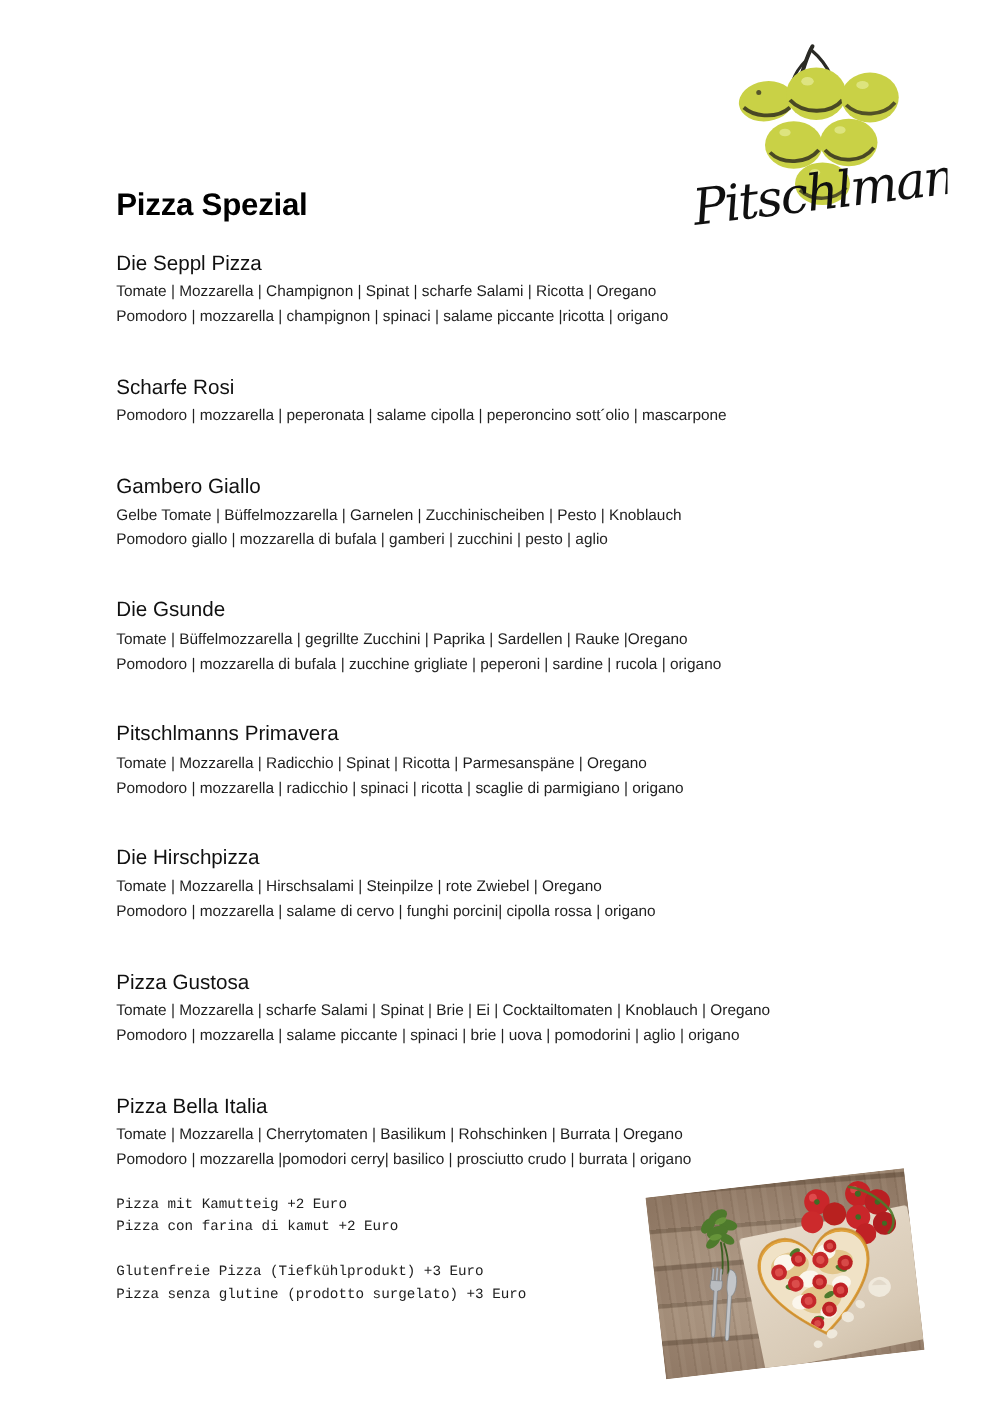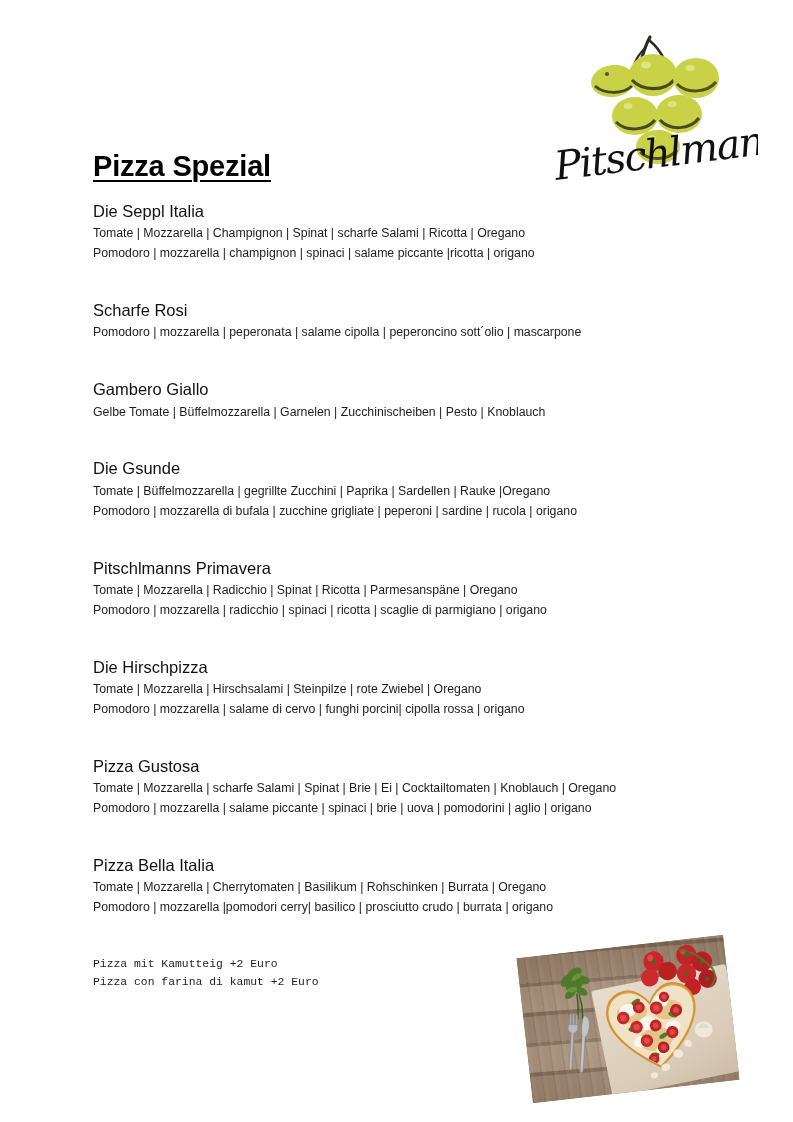--- a/index.html
+++ b/index.html
@@ -32,25 +32,24 @@
     width: 210px;
     height: 160px;
   }
   .logo svg { display: block; }
 
   
   .page-title {
     position: absolute;
     left: 93px;
     top: 150px;
-    font-size: 29px;
+    font-size: 25px;
     font-weight: bold;
     letter-spacing: -0.2px;
     color: #000;
-    text-decoration: underline;
     text-underline-offset: 4px;
     text-decoration-thickness: 2px;
     white-space: nowrap;
   }
 
   
   .menu {
     position: absolute;
     left: 93px;
     top: 200px;
@@ -228,33 +227,34 @@
         <text x="6" y="140" font-family="'DejaVu Serif', serif" font-size="40" font-style="italic" font-weight="400" fill="#101010" letter-spacing="-1.5">Pitschlmann</text>
       </g>
     </svg>
   </div>
 
   <div class="page-title">Pizza Spezial</div>
 
   <div class="menu">
 
     <div class="item">
-      <div class="item-name">Die Seppl Italia</div>
+      <div class="item-name">Die Seppl Pizza</div>
       <div class="item-desc de">Tomate | Mozzarella | Champignon | Spinat | scharfe Salami | Ricotta | Oregano</div>
       <div class="item-desc it">Pomodoro | mozzarella | champignon | spinaci | salame piccante |ricotta | origano</div>
     </div>
 
     <div class="item">
       <div class="item-name">Scharfe Rosi</div>
       <div class="item-desc it">Pomodoro | mozzarella | peperonata | salame cipolla | peperoncino sott´olio | mascarpone</div>
     </div>
 
     <div class="item">
       <div class="item-name">Gambero Giallo</div>
       <div class="item-desc de">Gelbe Tomate | Büffelmozzarella | Garnelen | Zucchinischeiben | Pesto | Knoblauch</div>
+      <div class="item-desc it">Pomodoro giallo | mozzarella di bufala | gamberi | zucchini | pesto | aglio</div>
     </div>
 
     <div class="item">
       <div class="item-name">Die Gsunde</div>
       <div class="item-desc de">Tomate | Büffelmozzarella | gegrillte Zucchini | Paprika | Sardellen | Rauke |Oregano</div>
       <div class="item-desc it">Pomodoro | mozzarella di bufala | zucchine grigliate | peperoni | sardine | rucola | origano</div>
     </div>
 
     <div class="item">
       <div class="item-name">Pitschlmanns Primavera</div>
@@ -279,20 +279,24 @@
       <div class="item-desc de">Tomate | Mozzarella | Cherrytomaten | Basilikum | Rohschinken | Burrata | Oregano</div>
       <div class="item-desc it">Pomodoro | mozzarella |pomodori cerry| basilico | prosciutto crudo | burrata | origano</div>
     </div>
 
   </div>
 
   <div class="notes">
     <div class="note-group">
       <div class="note-line">Pizza mit Kamutteig +2 Euro</div>
       <div class="note-line">Pizza con farina di kamut +2 Euro</div>
+    </div>
+    <div class="note-group">
+      <div class="note-line">Glutenfreie Pizza (Tiefkühlprodukt) +3 Euro</div>
+      <div class="note-line">Pizza senza glutine (prodotto surgelato) +3 Euro</div>
     </div>
   </div>
 
   <div class="photo">
     <div class="photo-inner">
       <div class="wood-grain"></div>
       <div class="parchment"></div>
 
       <div class="basil">
         <svg viewBox="0 0 60 90" xmlns="http://www.w3.org/2000/svg">

